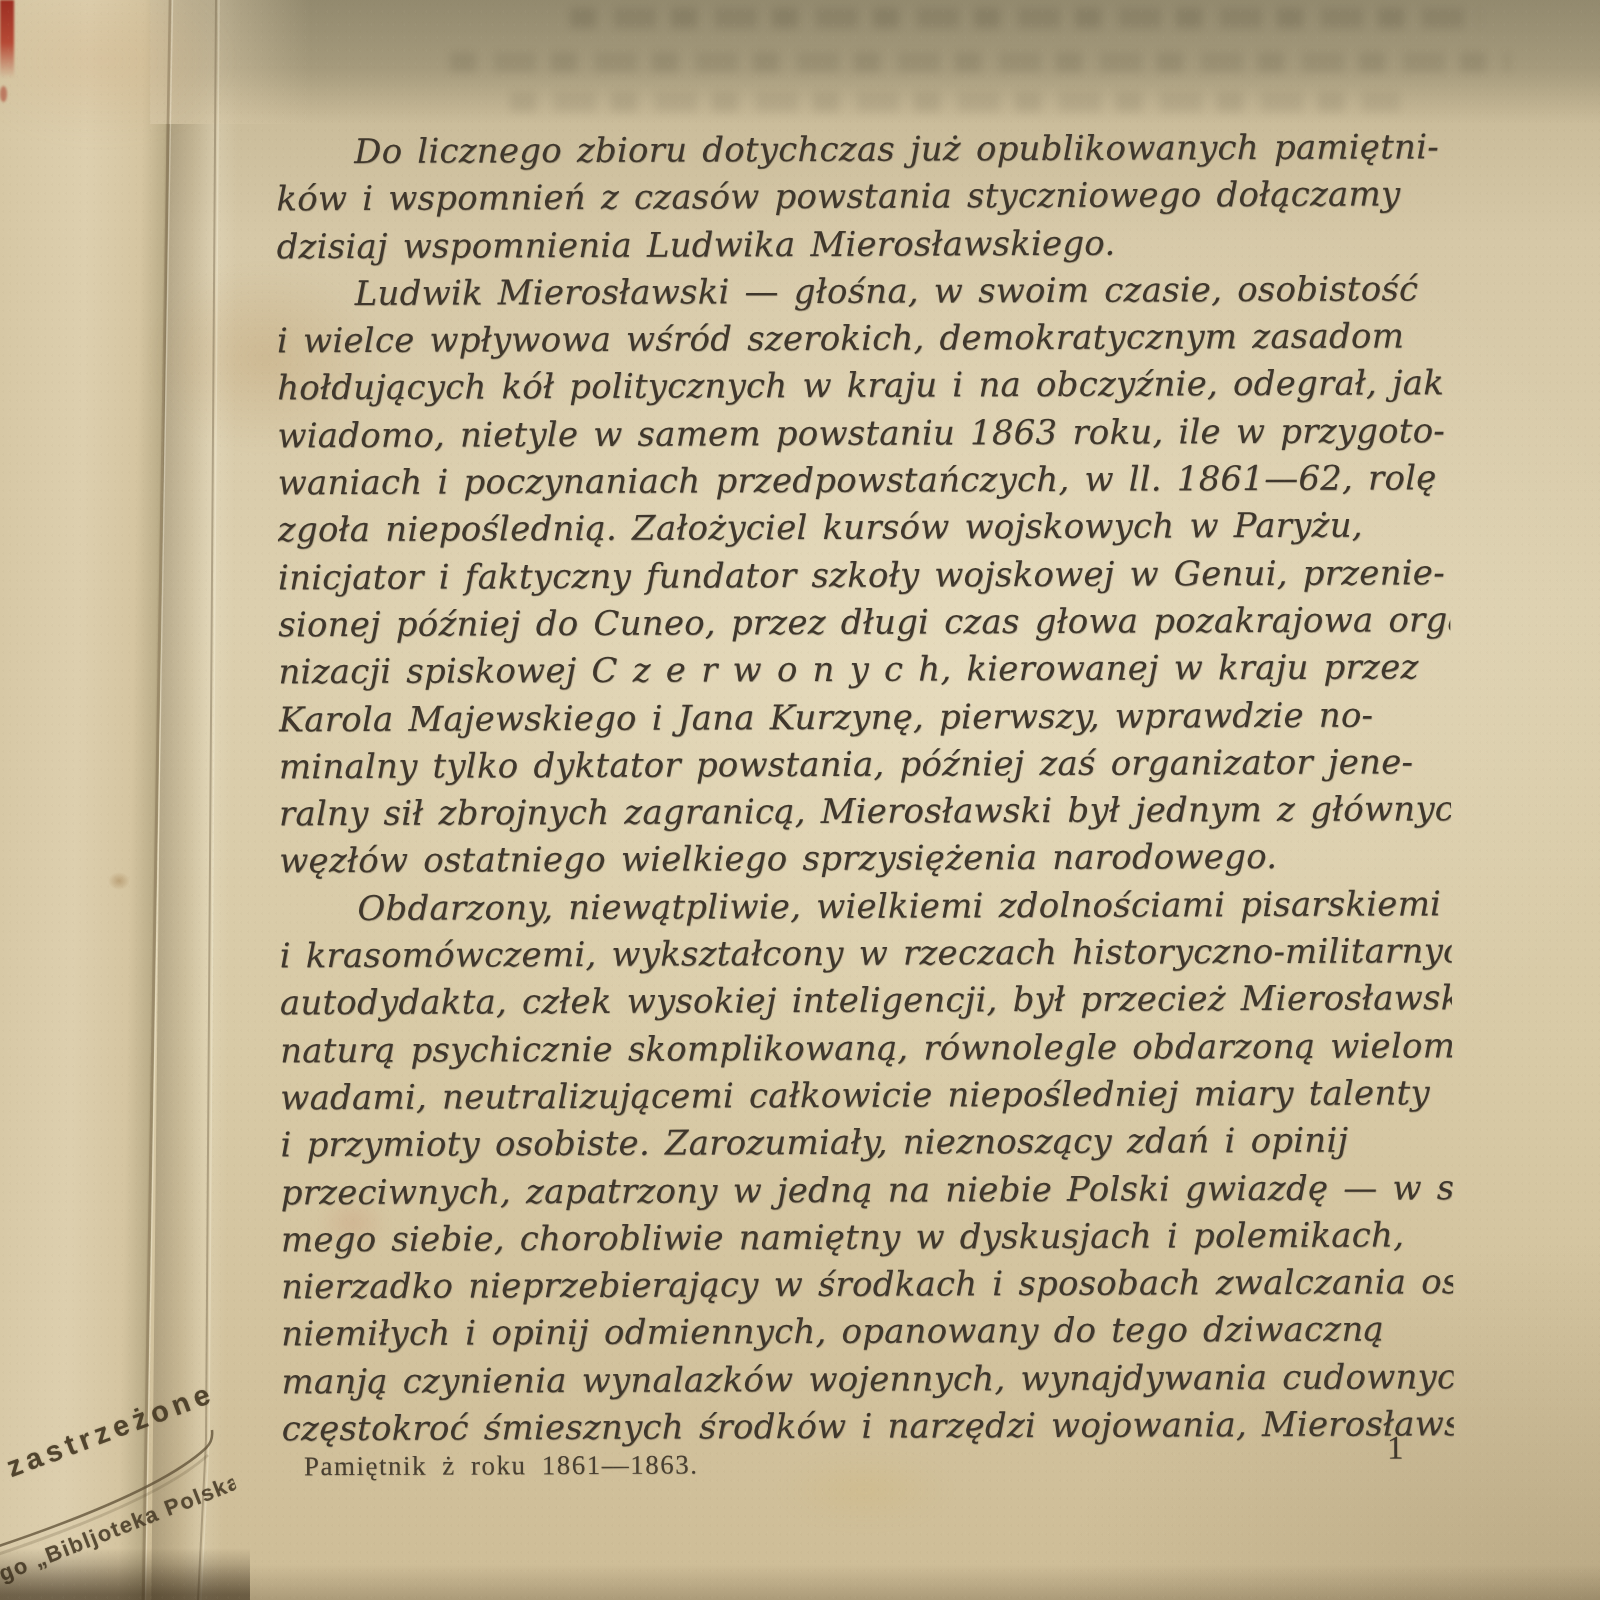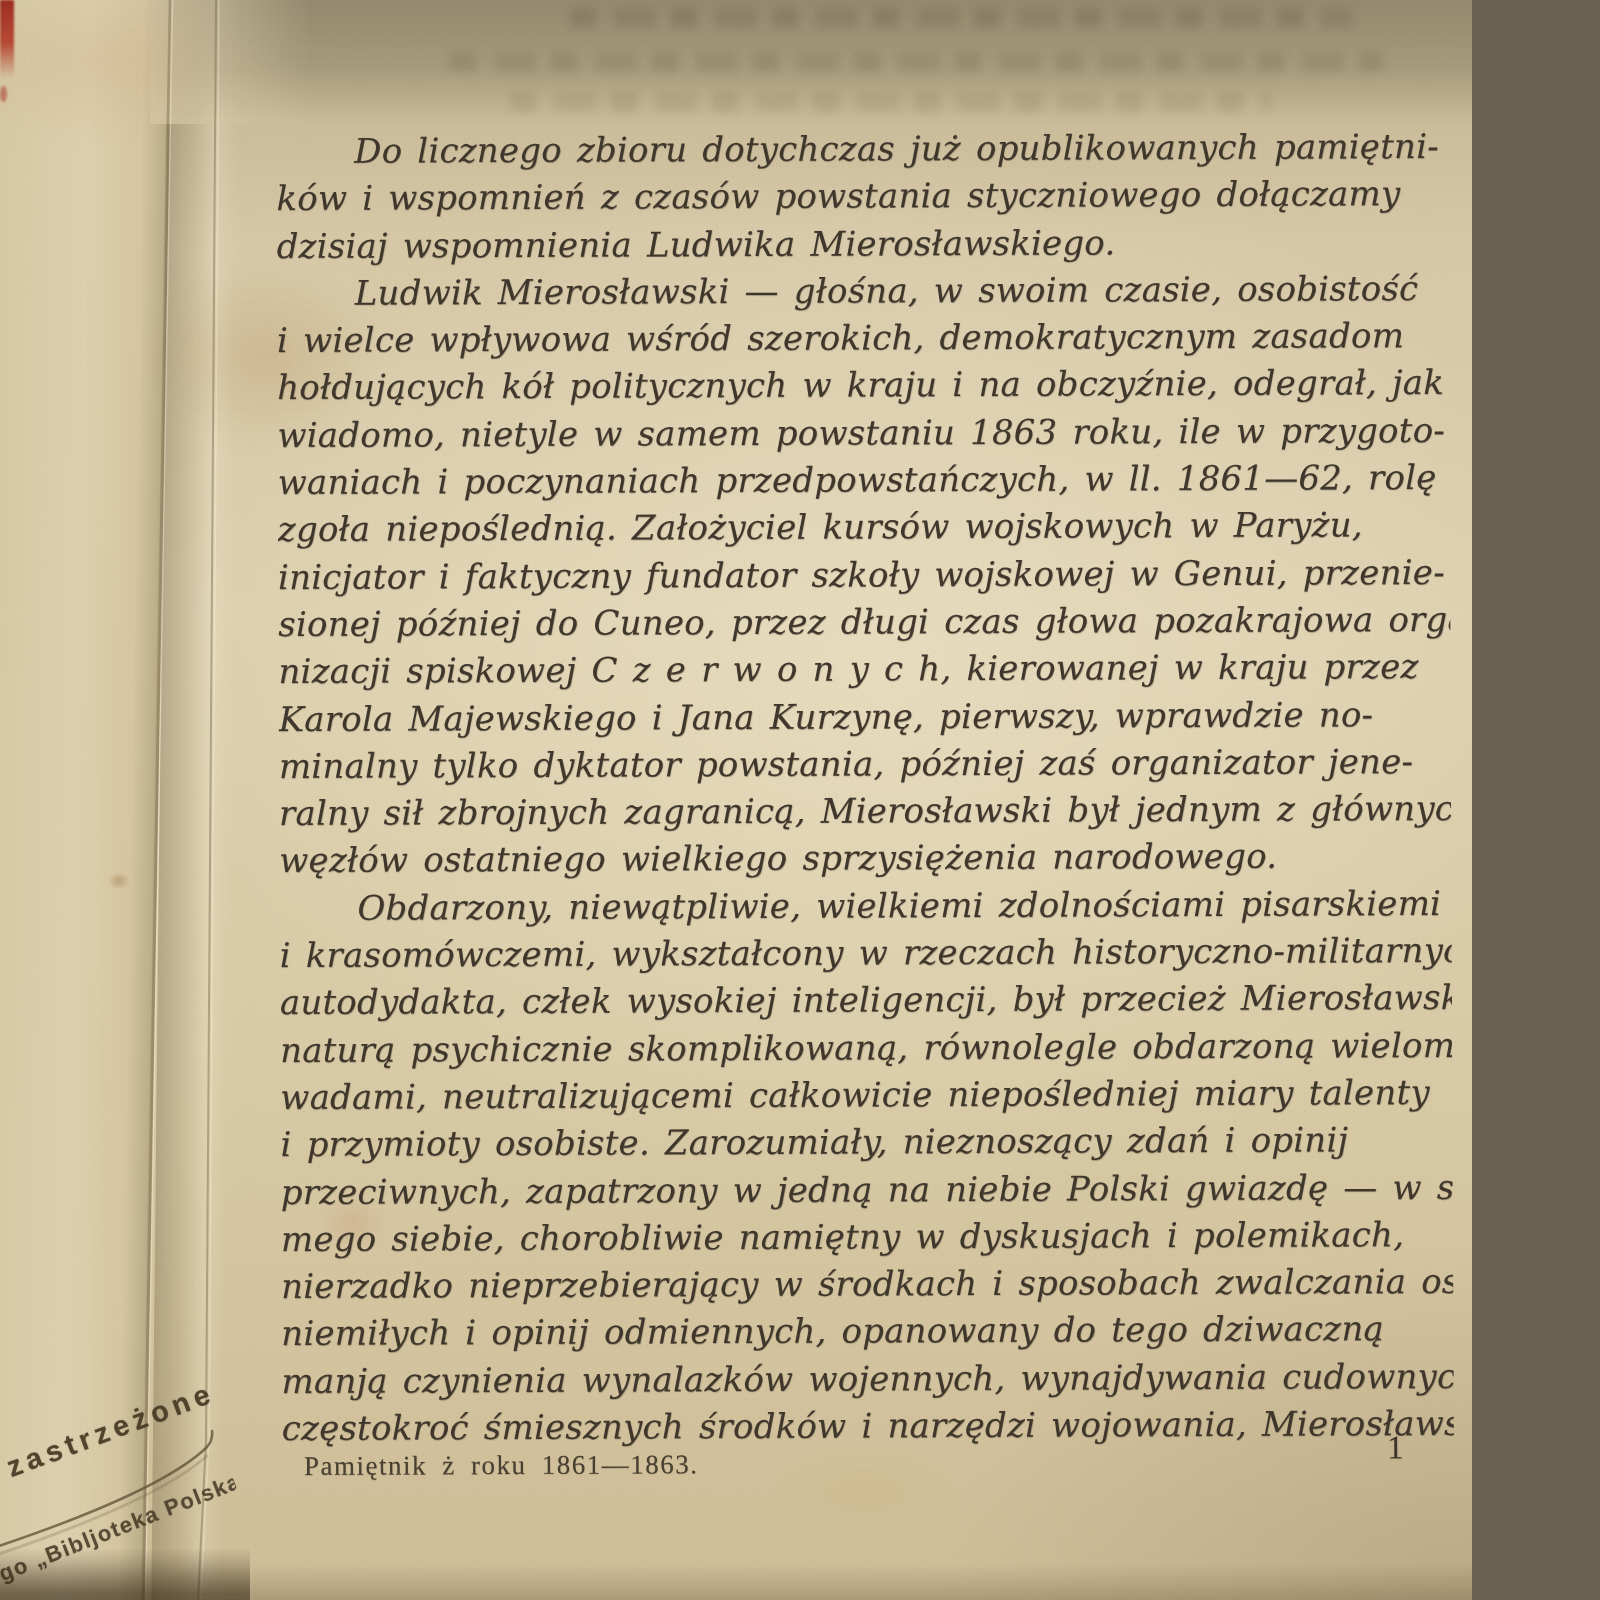--- a/index.html
+++ b/index.html
@@ -1,18 +1,18 @@
 <!DOCTYPE html>
 <html lang="pl"><head>
 <meta charset="utf-8">
 <title>Book page photo</title>
 <style>
   html,body{margin:0;padding:0;background:#6b6252;}
   .scene{
-    position:relative;width:1472px;height:1600px;overflow:hidden;
+    position:relative;width:1600px;height:1600px;overflow:hidden;
     font-family:"DejaVu Serif","Liberation Serif",serif;
     background:
       radial-gradient(1150px 850px at 60% 42%, rgba(255,249,228,.30), rgba(255,249,228,0) 62%),
       radial-gradient(900px 600px at 100% 100%, rgba(94,78,48,.18), rgba(94,78,48,0) 60%),
       linear-gradient(180deg,#b4a98b 0%,#c8ba98 6%,#d6c8a7 15%,#dccfae 38%,#d8caa6 66%,#d2c29d 86%,#cebd97 100%);
   }
   
   .facing-page{
     position:absolute;left:0;top:0;width:172px;height:1620px;
     transform:skewX(-0.97deg);transform-origin:top left;

